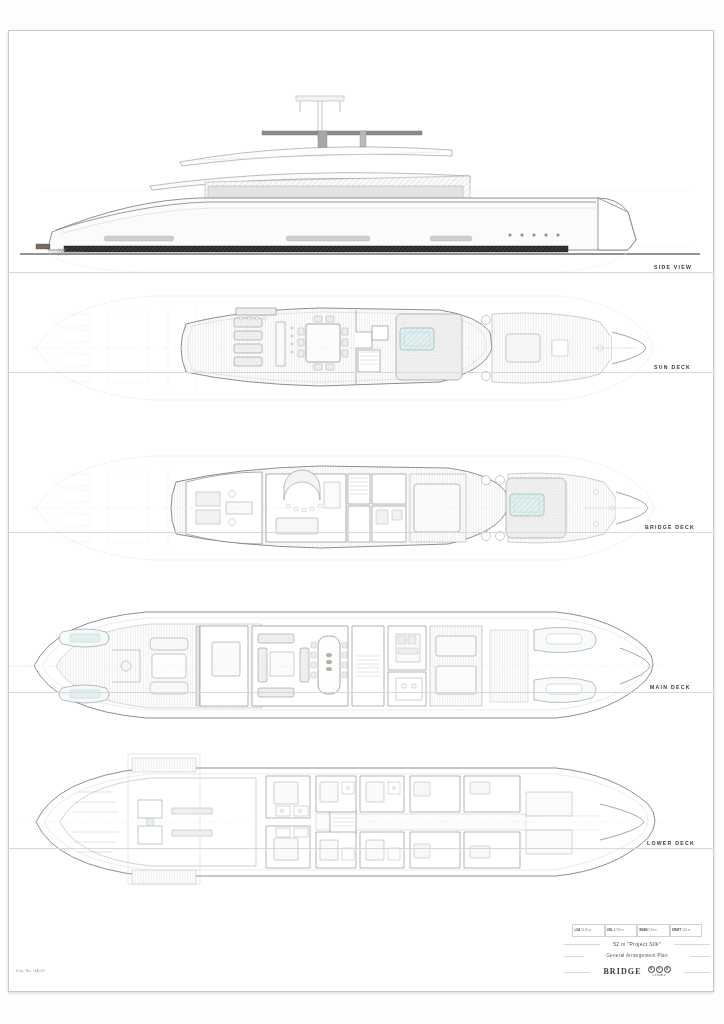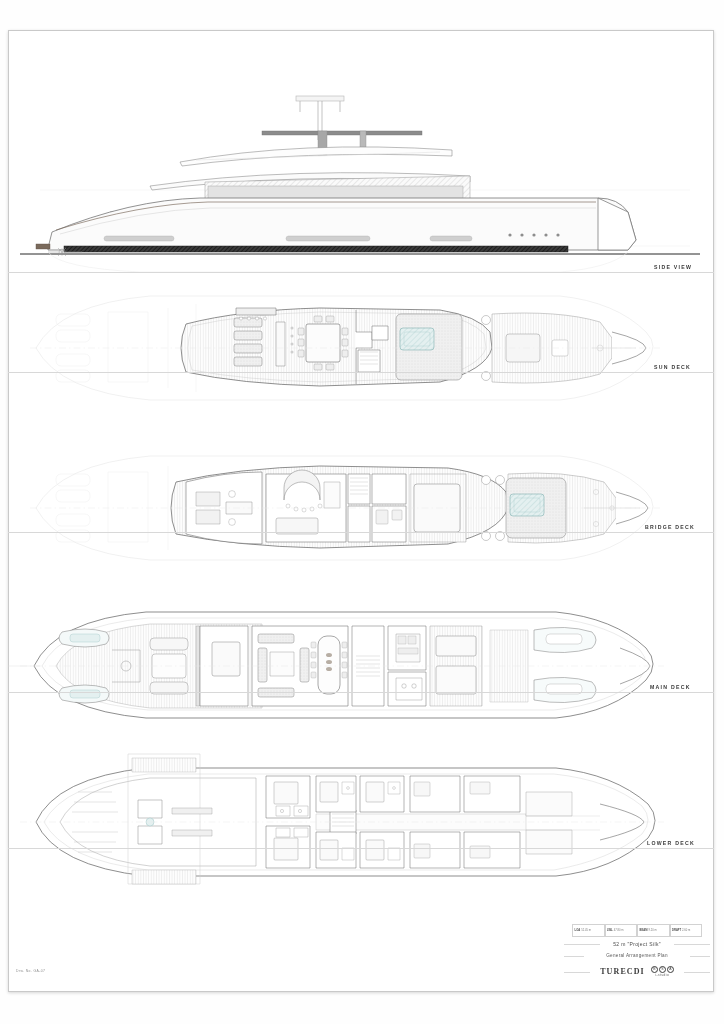--- a/index.html
+++ b/index.html
@@ -559,21 +559,21 @@
     <div class="tb-hr" style="left:102px;top:20px;width:36px;"></div>
     <div class="tb-title">52 m "Project Silk"</div>
 
     <div class="tb-hr" style="left:-8px;top:32px;width:20px;"></div>
     <div class="tb-hr" style="left:118px;top:32px;width:20px;"></div>
     <div class="tb-sub">General Arrangement Plan</div>
 
     <div class="tb-hr" style="left:-8px;top:48px;width:26px;"></div>
     <div class="tb-hr" style="left:112px;top:48px;width:26px;"></div>
     <div class="tb-logo">
-      <span class="logo-word">TURECDI</span>
+      <span class="logo-word">BRIDGE</span>
       <span class="logo-mark">
         <span class="logo-dots">
           <span class="logo-dot">B</span>
           <span class="logo-dot">S</span>
           <span class="logo-dot">A</span>
         </span>
         <span class="logo-studio">i-studio</span>
       </span>
     </div>
   </div>

